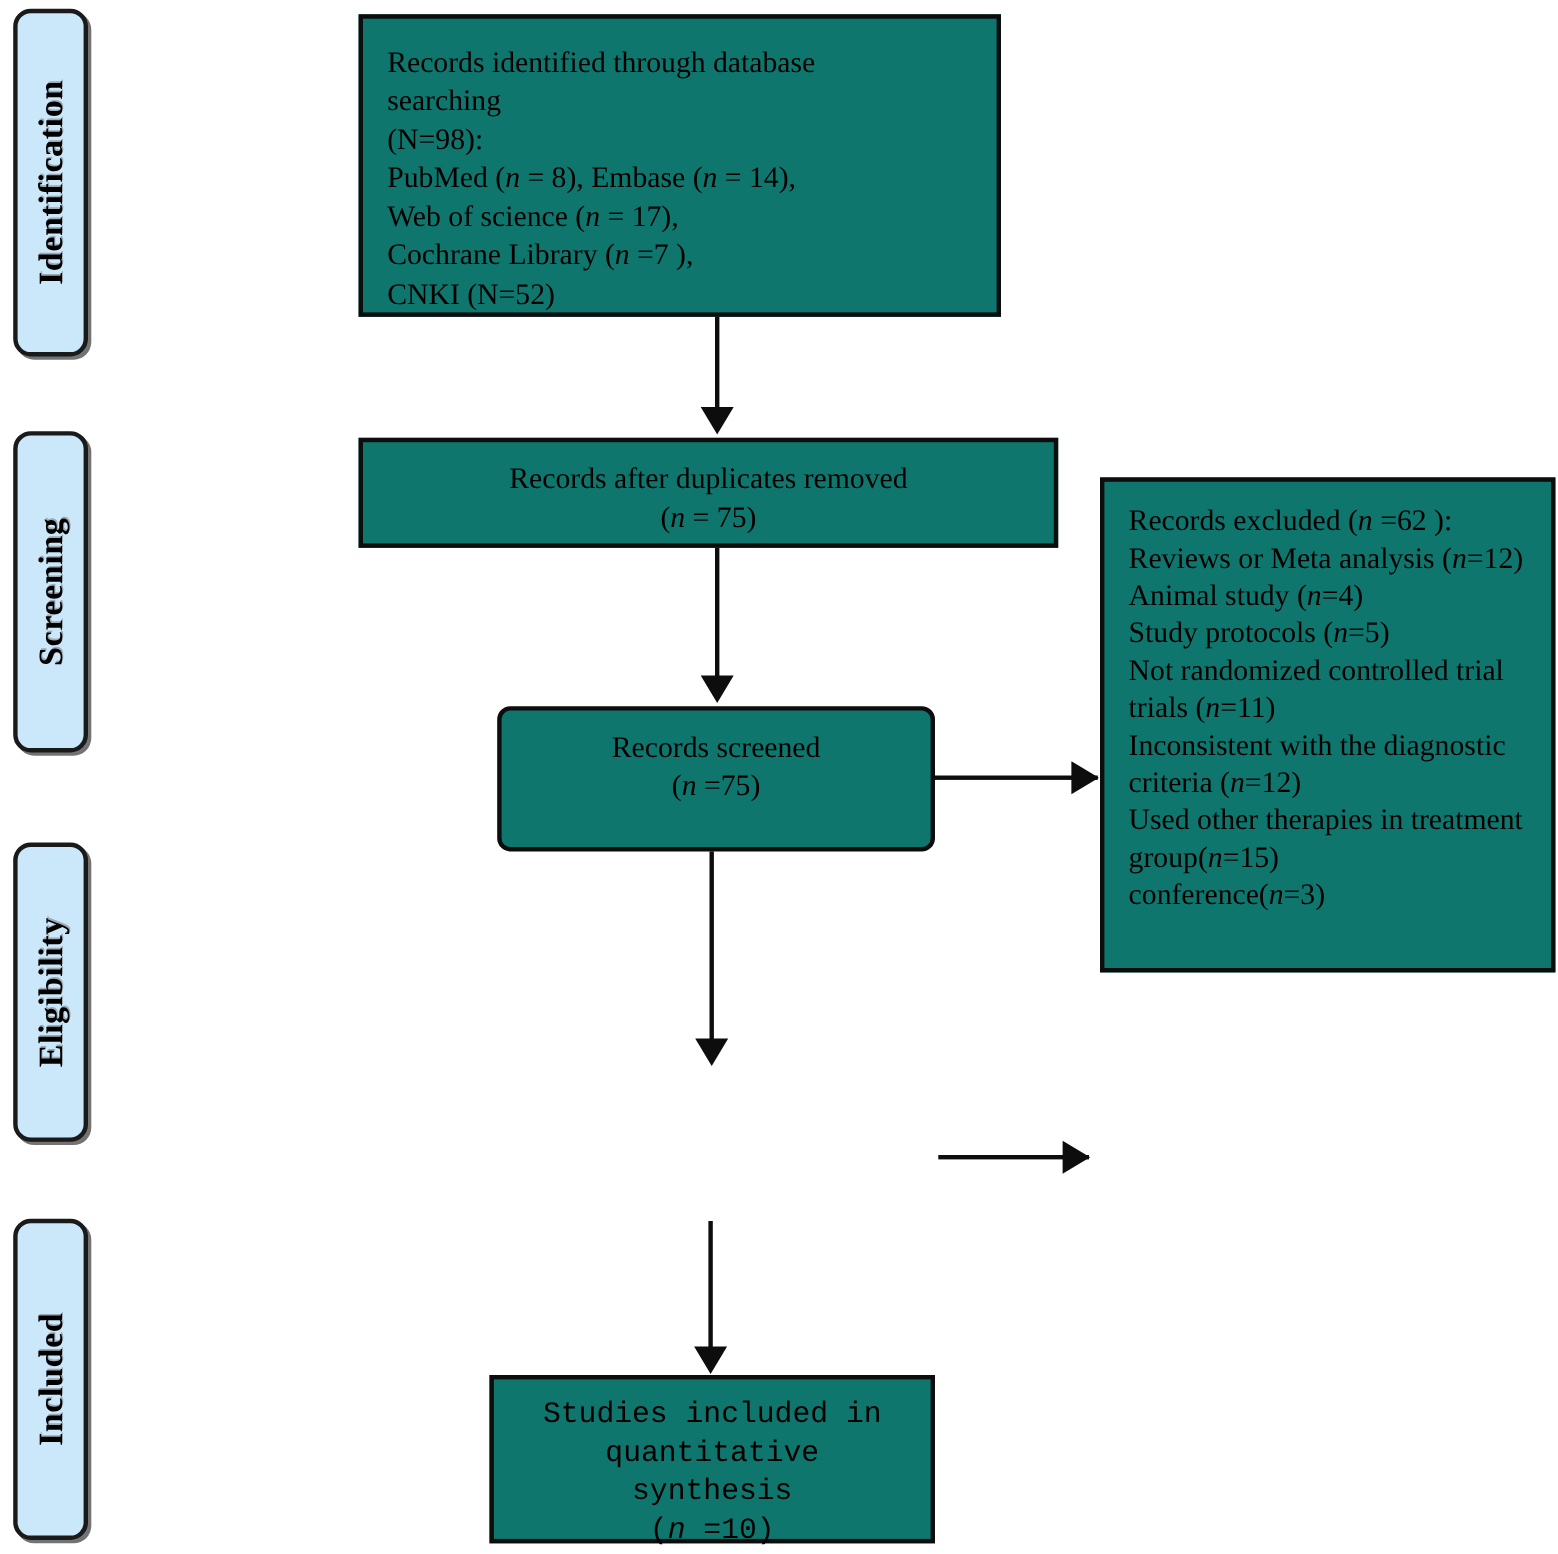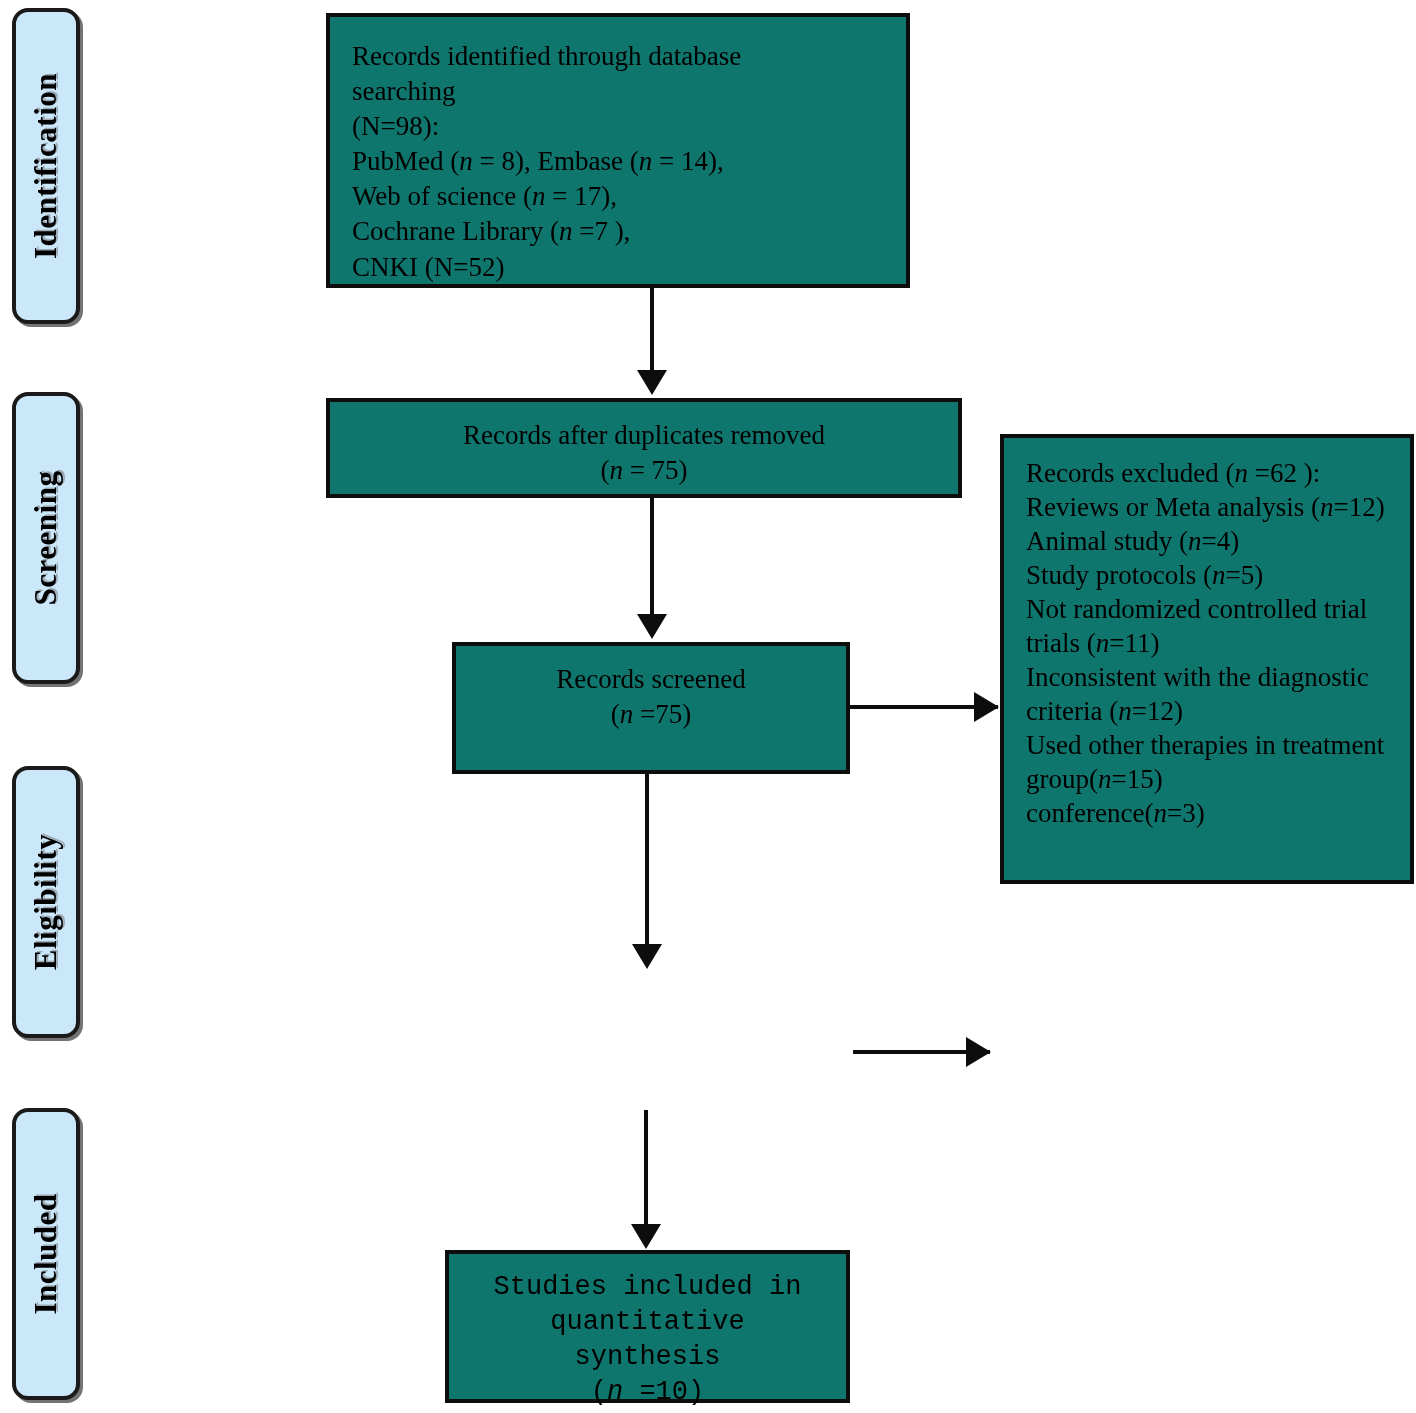--- a/index.html
+++ b/index.html
@@ -122,21 +122,21 @@
   <div class="arrow-down" style="left:637px; top:370px;"></div>
 
   <div class="flow-box box-center" style="left:326px; top:398px; width:636px; height:100px;">
     <span class="box-text">Records after duplicates removed
 (<em class="nital">n</em> = 75)</span>
   </div>
 
   <div class="v-line" style="left:650px; top:498px; width:4px; height:118px;"></div>
   <div class="arrow-down" style="left:637px; top:614px;"></div>
 
-  <div class="flow-box box-center" style="left:452px; top:642px; width:398px; height:132px;">
+  <div class="flow-box box-center" style="left:452px; top:642px; width:398px; height:132px;border-radius:12px;">
     <span class="box-text">Records screened
 (<em class="nital">n</em> =75)</span>
   </div>
 
   <div class="h-line" style="left:850px; top:705px; width:148px; height:4px;"></div>
   <div class="arrow-right" style="left:974px; top:692px;"></div>
 
   <div class="flow-box box-left-sm" style="left:1000px; top:402px; width:414px; height:450px;margin-top:32px;">
     <span class="box-text">Records excluded (<em class="nital">n</em> =62 ):
 Reviews or Meta analysis (<em class="nital">n</em>=12)

